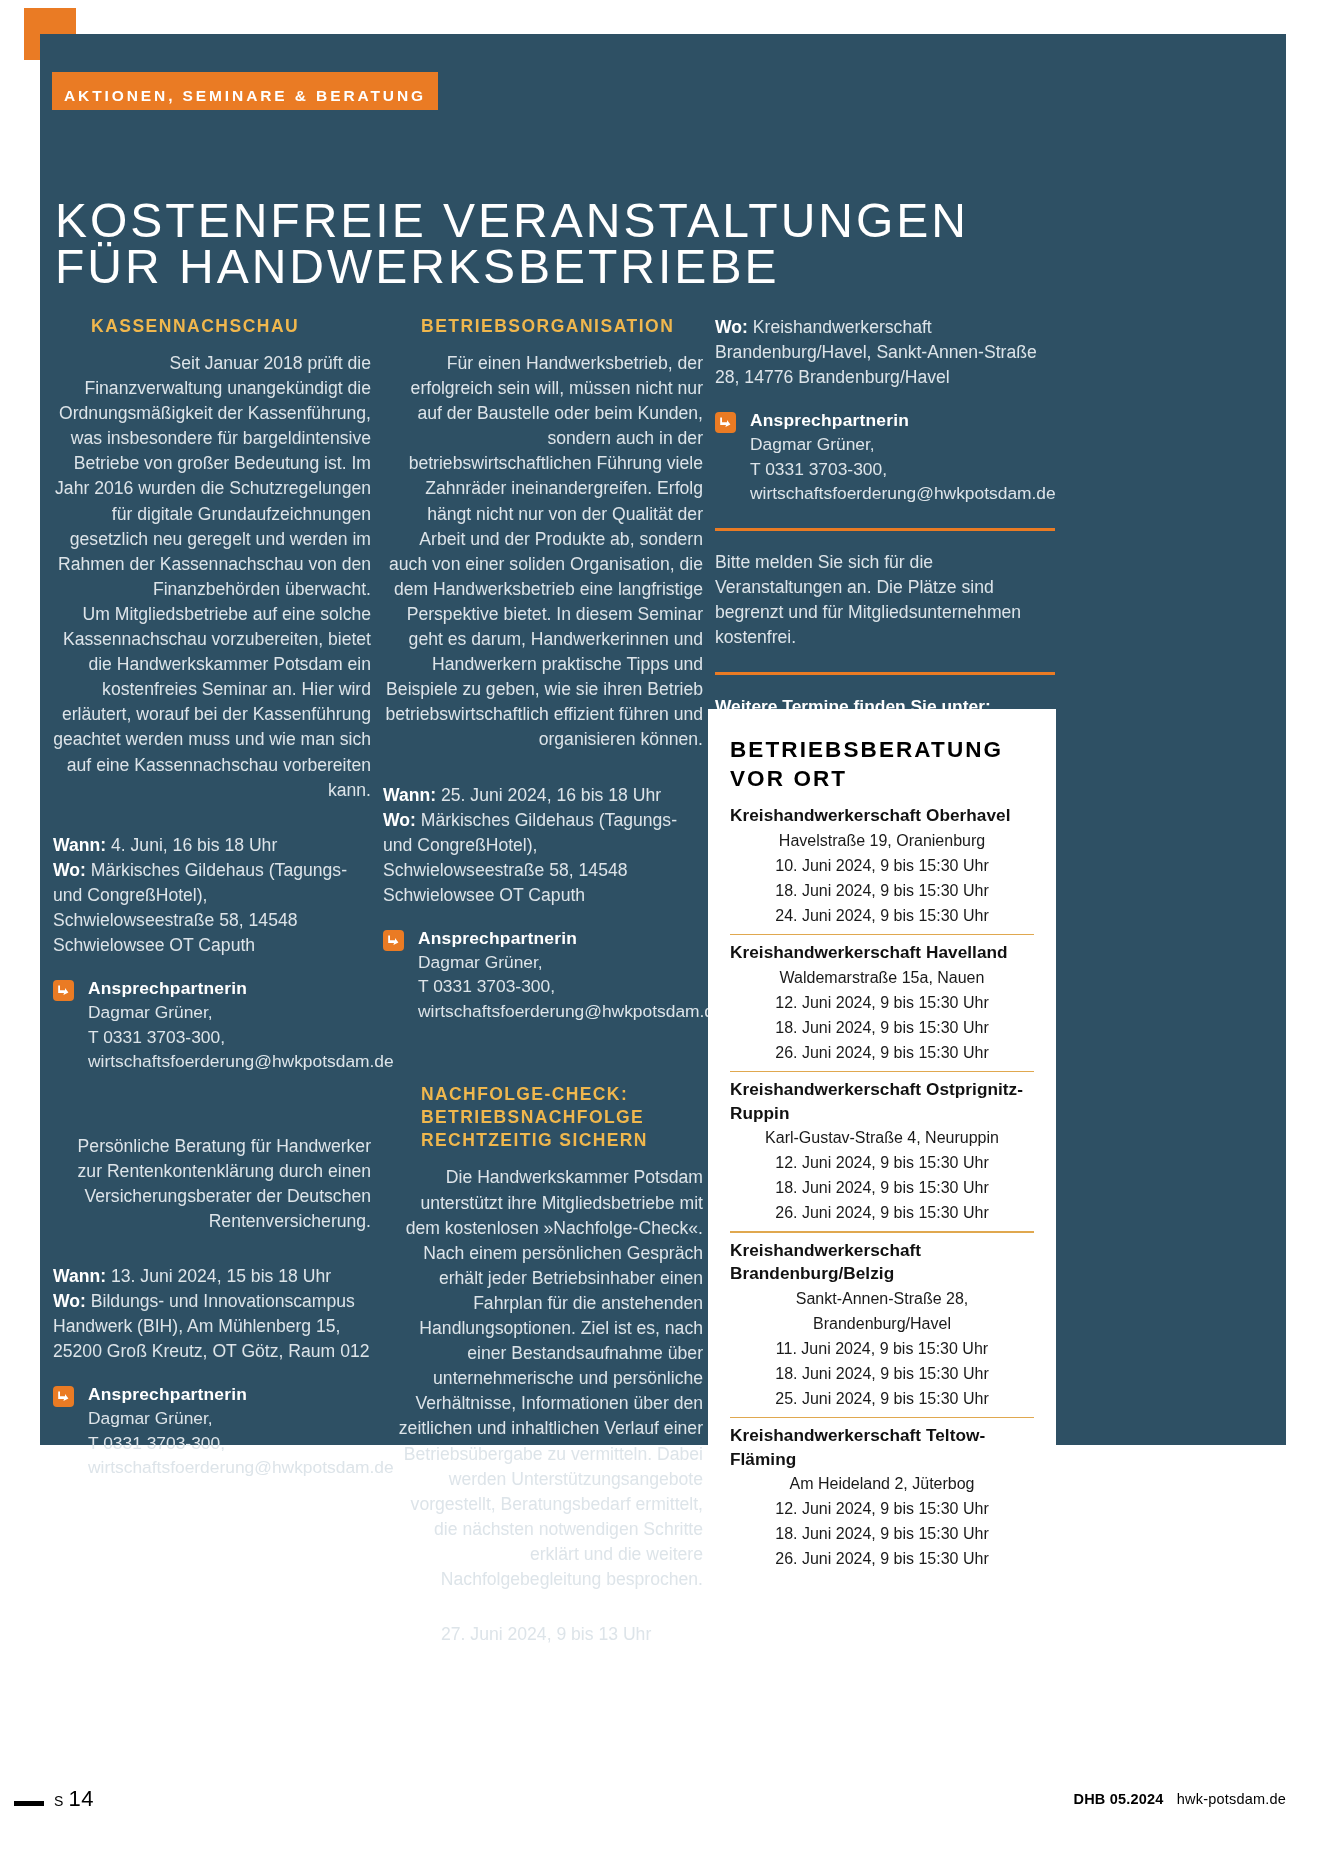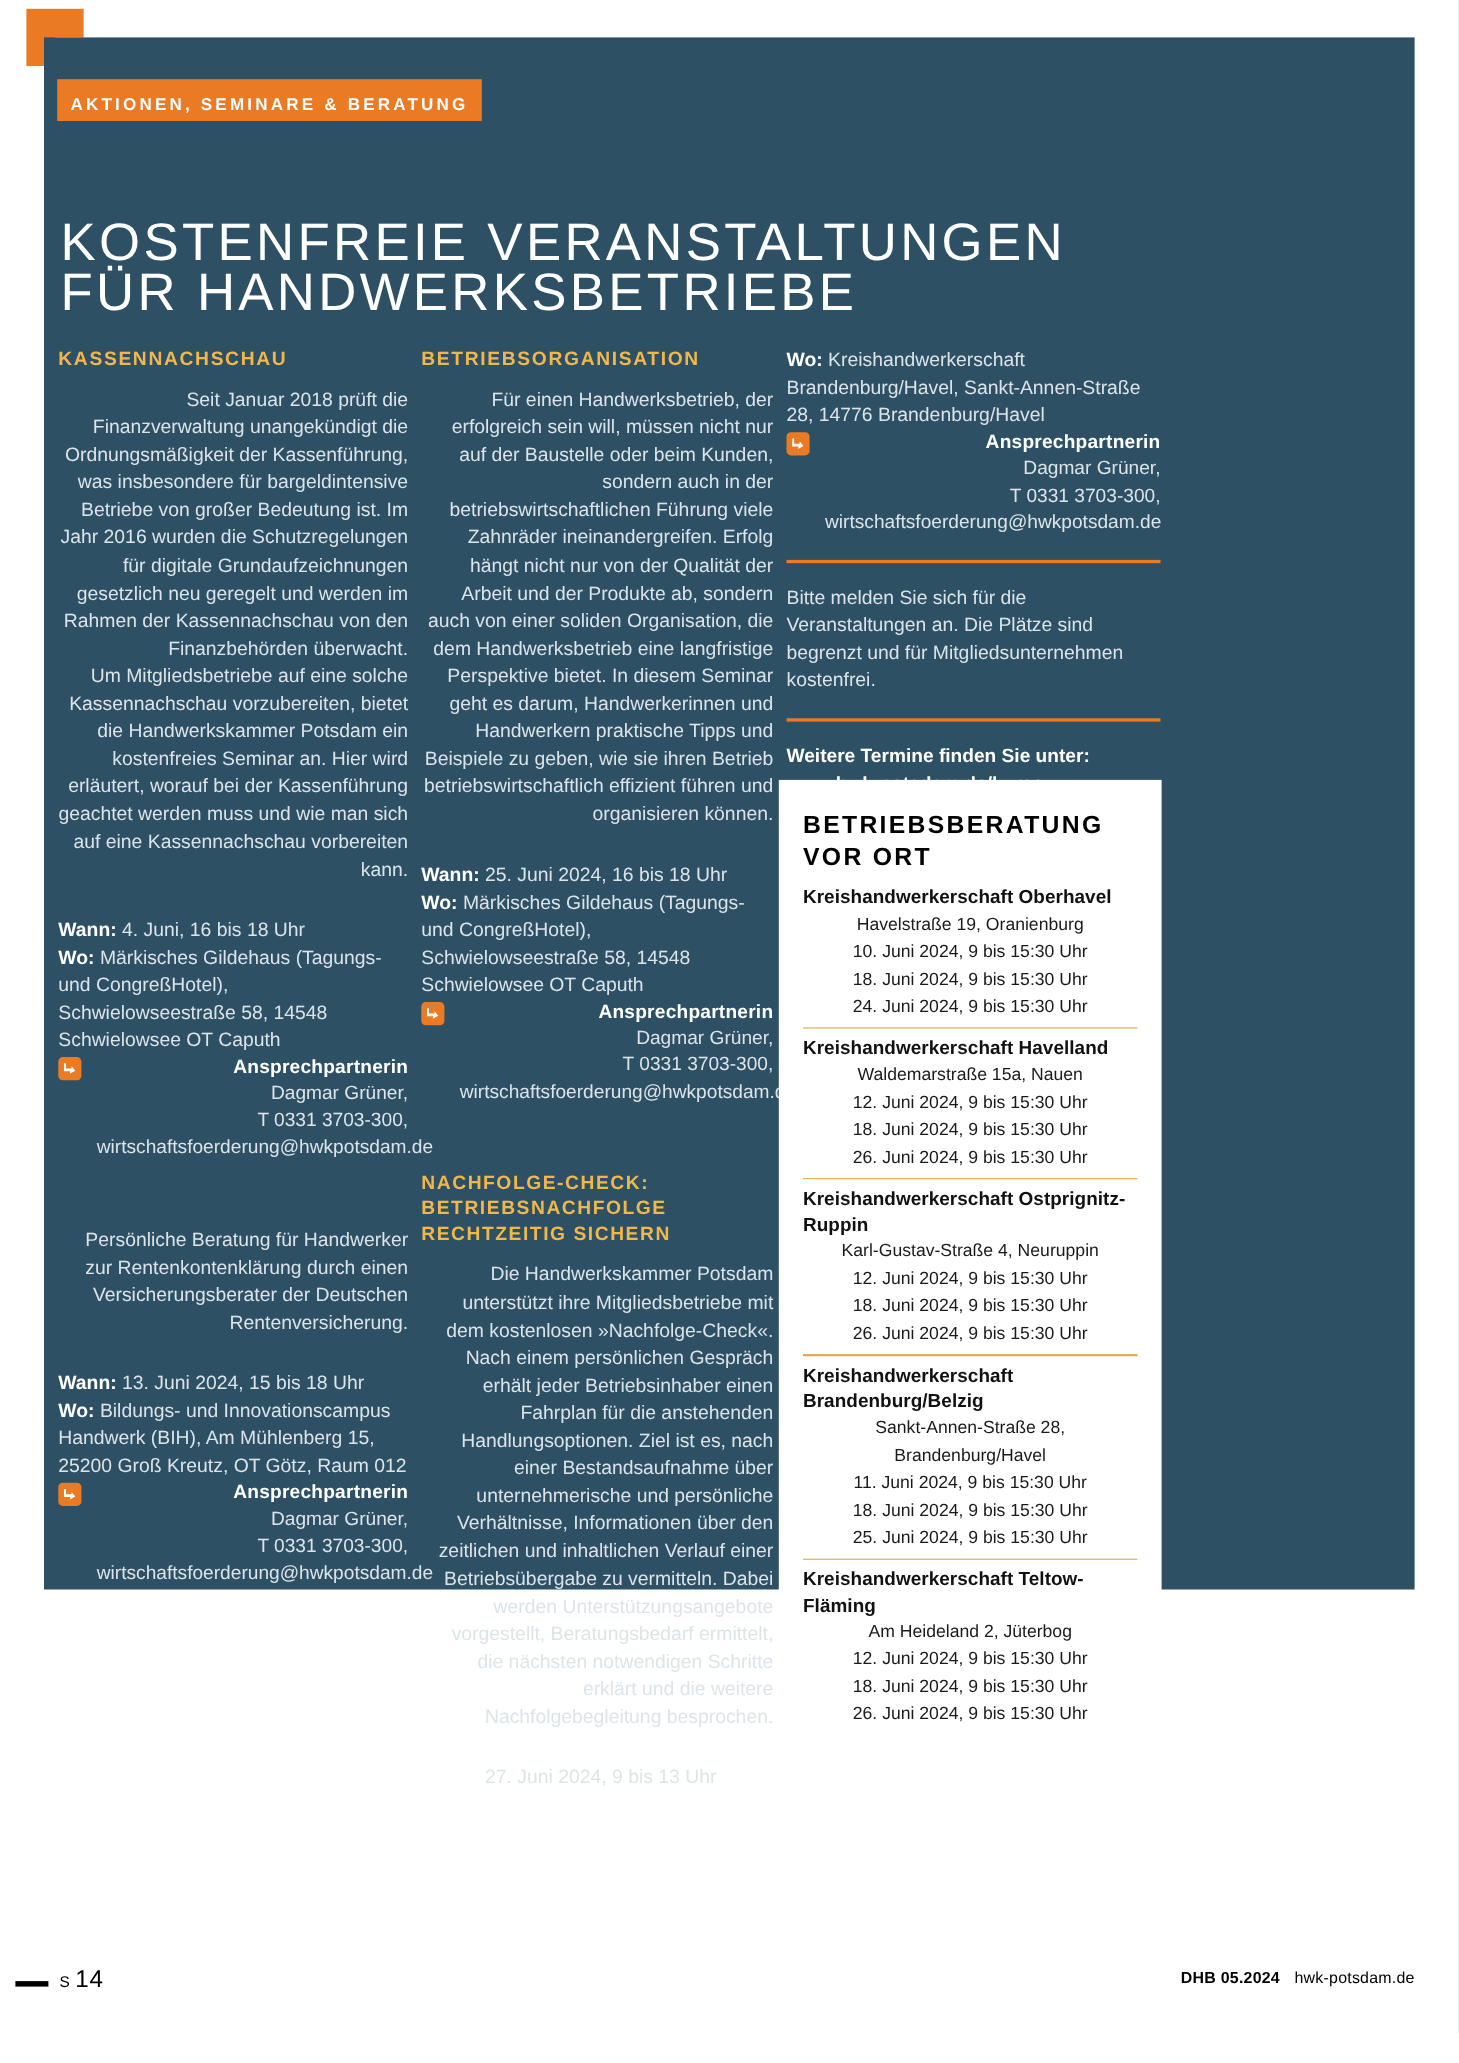--- a/index.html
+++ b/index.html
@@ -77,20 +77,21 @@
   .col3 { left:715px; width:340px; }
 
   .sec-head {
     color:#f0b74d;
     font-size:17.5px;
     font-weight:700;
     letter-spacing:1.5px;
     text-transform:uppercase;
     line-height:23px;
     margin-bottom:13px;
+    margin-left:38px;
   }
   .sec-head.tight { letter-spacing:1.4px; }
 
   p.body {
     font-size:17.6px;
     line-height:25.1px;
     color:#dde4e9;
     font-weight:300;
     text-align:right;
     margin-bottom:0;
@@ -104,21 +105,21 @@
     line-height:25.1px;
     color:#dde4e9;
     font-weight:300;
   }
   .meta b { font-weight:700; color:#ffffff; }
 
   
   .contact {
     position:relative;
     padding-left:35px;
-    text-align:right;
+    margin-top:19px;
   }
   .arrow-icon {
     position:absolute;
     left:0; top:3px;
     width:21px; height:21px;
     background:#ea7b24;
     border-radius:4px;
   }
   .arrow-icon svg { display:block; }
   .contact-title {

